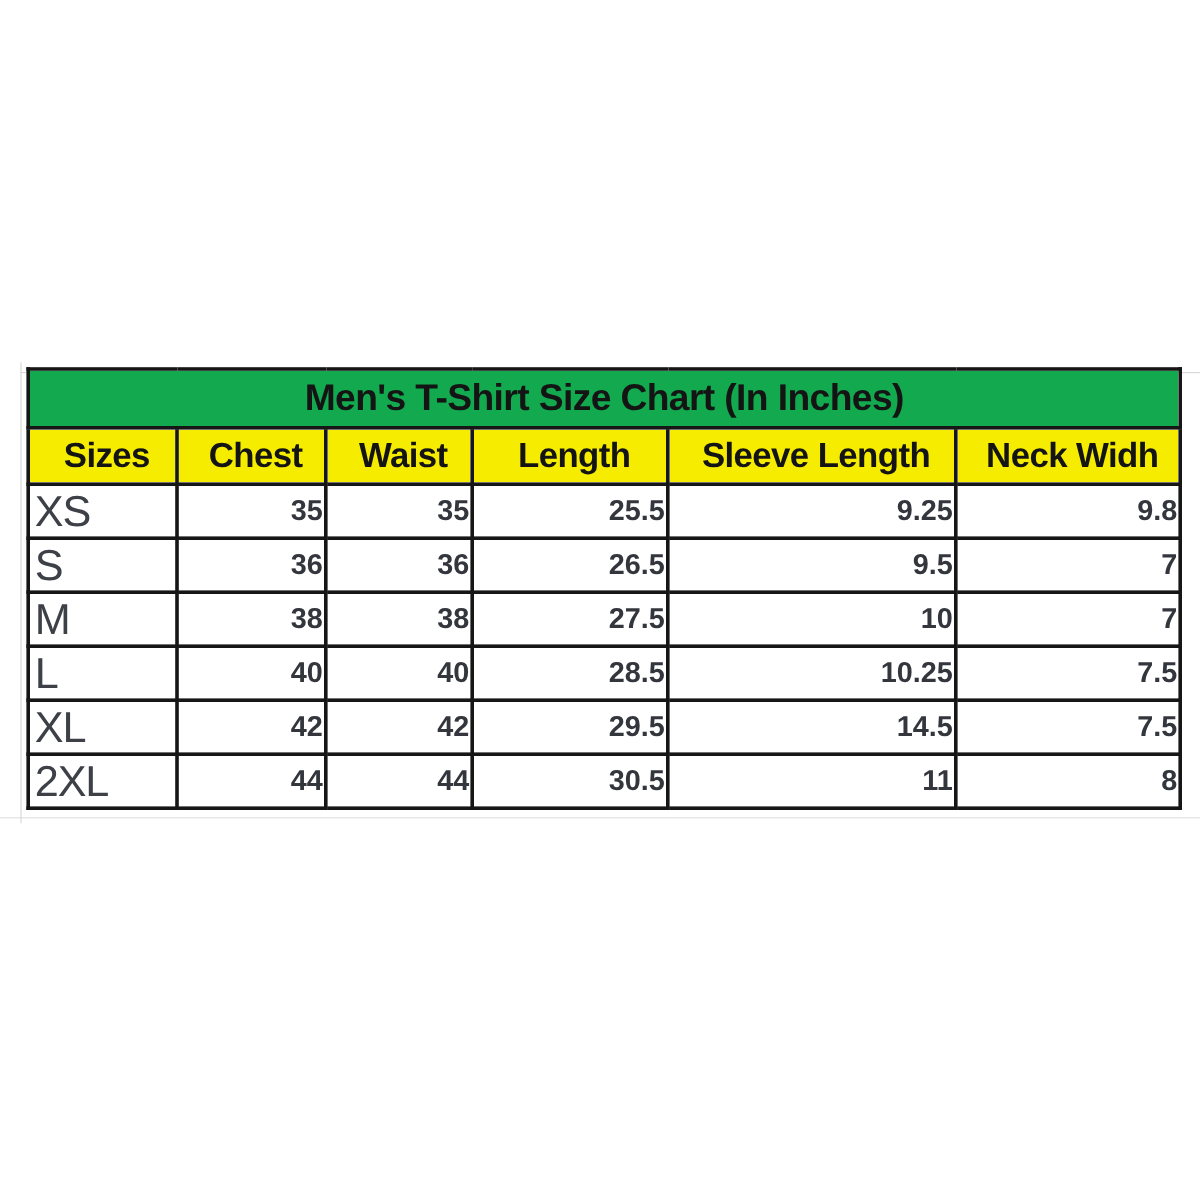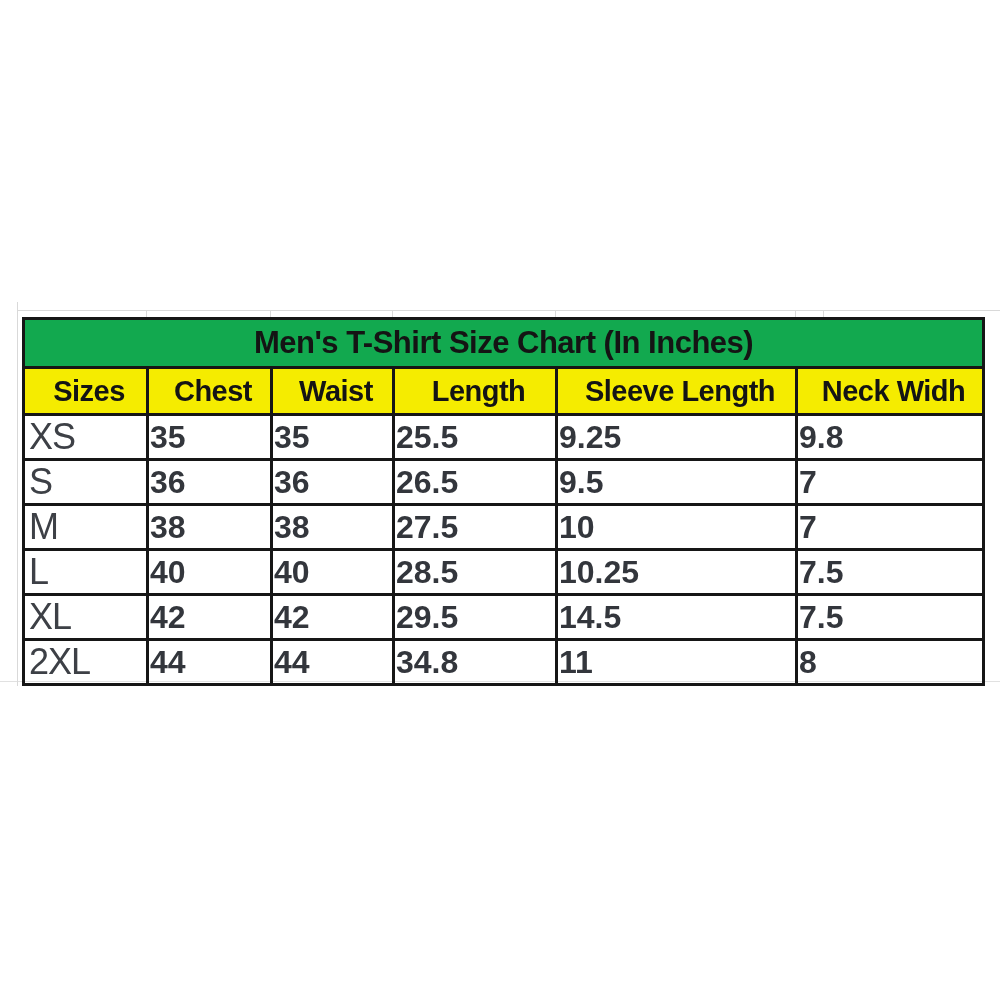--- a/index.html
+++ b/index.html
@@ -26,21 +26,21 @@
   .gl-left       { left: 17px;  top: 302px; width: 1px;   height: 384px; }
   .gl-bottom     { left: 0px;   top: 681px; width: 1000px; height: 1px; opacity: .8; }
   .gl-stub       { top: 310px; width: 1px; height: 8px; }
   .gl-stub.s1 { left: 146px; } .gl-stub.s2 { left: 270px; }
   .gl-stub.s3 { left: 392px; } .gl-stub.s4 { left: 555px; }
   .gl-stub.s5 { left: 795px; } .gl-stub.s6 { left: 823px; }
 
   .size-table-wrap {
     position: absolute;
     left: 22px;
-    top: 317px;
+    top: 306px;
     width: 960px;
   }
   table.size-table {
     width: 100%;
     border-collapse: collapse;
     table-layout: fixed;
   }
   table.size-table td, table.size-table th {
     border: 3px solid var(--border, #161616);
     overflow: hidden;
@@ -69,23 +69,23 @@
     color: #3d4046;
     text-align: left;
     font-weight: normal;
     font-size: 36px;
     padding: 0 0 0 4px;
     height: 32px;
     letter-spacing: -1px;
   }
   .num-cell {
     color: #33363c;
-    text-align: left;
+    text-align: right;
     font-weight: bold;
-    font-size: 32px;
+    font-size: 24px;
     height: 32px;
   }
 </style>
 </head>
 <body>
 
 <div class="canvas">
 
   <div class="gridline gl-top"></div>
   <div class="gridline gl-left"></div>
@@ -156,20 +156,20 @@
           <td class="num-cell">42</td>
           <td class="num-cell">42</td>
           <td class="num-cell">29.5</td>
           <td class="num-cell">14.5</td>
           <td class="num-cell">7.5</td>
         </tr>
         <tr>
           <td class="size-cell">2XL</td>
           <td class="num-cell">44</td>
           <td class="num-cell">44</td>
-          <td class="num-cell">34.8</td>
+          <td class="num-cell">30.5</td>
           <td class="num-cell">11</td>
           <td class="num-cell">8</td>
         </tr>
       </tbody>
     </table>
   </div>
 </div>
 
 </body></html>

